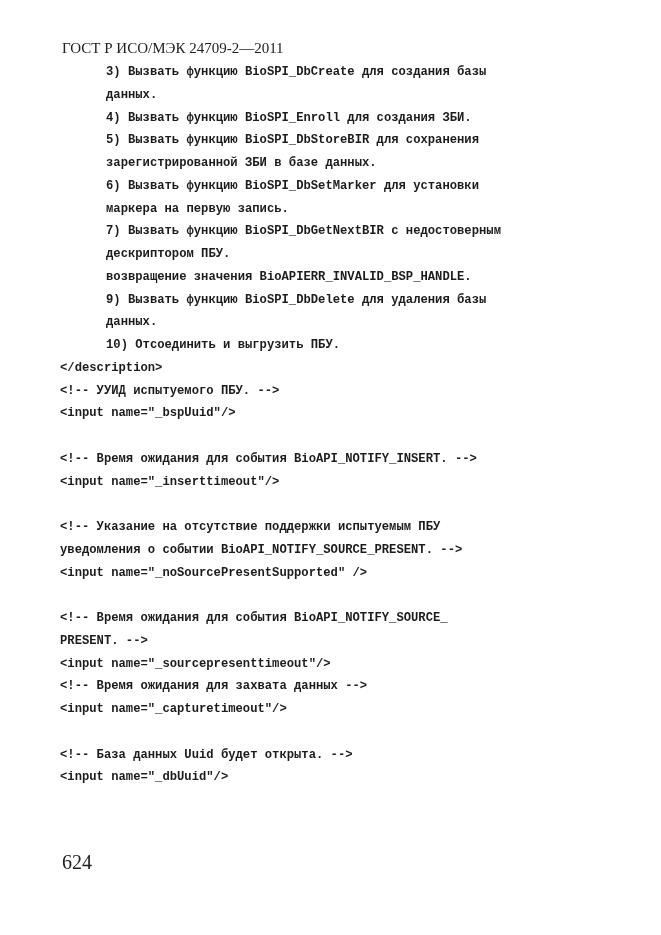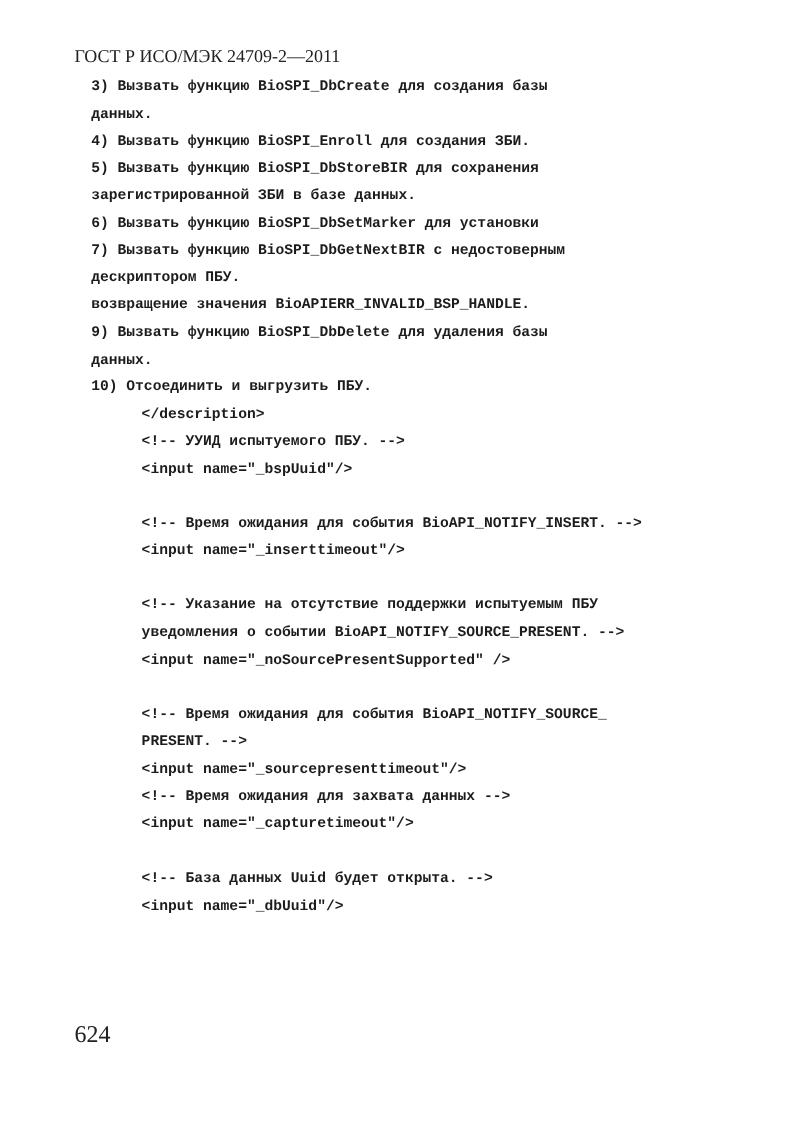--- a/index.html
+++ b/index.html
@@ -7,40 +7,41 @@
     .header {
       position: absolute; left: 62px; top: 40px;
       font-family: "Liberation Serif", serif; font-size: 15px; color: #222;
     }
     .code {
       position: absolute; left: 0; top: 61px; width: 661px;
       font-family: "Liberation Mono", monospace; font-weight: bold;
       font-size: 12.2px; line-height: 22.75px; color: #1c1c1c;
     }
     .line { position: relative; white-space: pre; height: 22.75px; }
-    .ind1 { padding-left: 76px; }
-    .ind0 { padding-left: 118px; }
+    .ind1 { padding-left: 106px; }
+    .ind0 { padding-left: 60px; }
     .blank { height: 22.75px; }
     .footer {
       position: absolute; left: 62px; top: 851px;
       font-family: "Liberation Serif", serif; font-size: 20px; color: #222;
     }
   </style>
 </head>
 <body>
 
 <div class="header">ГОСТ Р ИСО/МЭК 24709-2—2011</div>
 
 <div class="code">
   <div class="line ind1">3) Вызвать функцию BioSPI_DbCreate для создания базы</div>
   <div class="line ind1">данных.</div>
   <div class="line ind1">4) Вызвать функцию BioSPI_Enroll для создания ЗБИ.</div>
   <div class="line ind1">5) Вызвать функцию BioSPI_DbStoreBIR для сохранения</div>
   <div class="line ind1">зарегистрированной ЗБИ в базе данных.</div>
   <div class="line ind1">6) Вызвать функцию BioSPI_DbSetMarker для установки</div>
+  <div class="line ind1">маркера на первую запись.</div>
   <div class="line ind1">7) Вызвать функцию BioSPI_DbGetNextBIR с недостоверным</div>
   <div class="line ind1">дескриптором ПБУ.</div>
   <div class="line ind1">возвращение значения BioAPIERR_INVALID_BSP_HANDLE.</div>
   <div class="line ind1">9) Вызвать функцию BioSPI_DbDelete для удаления базы</div>
   <div class="line ind1">данных.</div>
   <div class="line ind1">10) Отсоединить и выгрузить ПБУ.</div>
 
   <div class="line ind0">&lt;/description&gt;</div>
   <div class="line ind0">&lt;!-- УУИД испытуемого ПБУ. --&gt;</div>
   <div class="line ind0">&lt;input name="_bspUuid"/&gt;</div>

